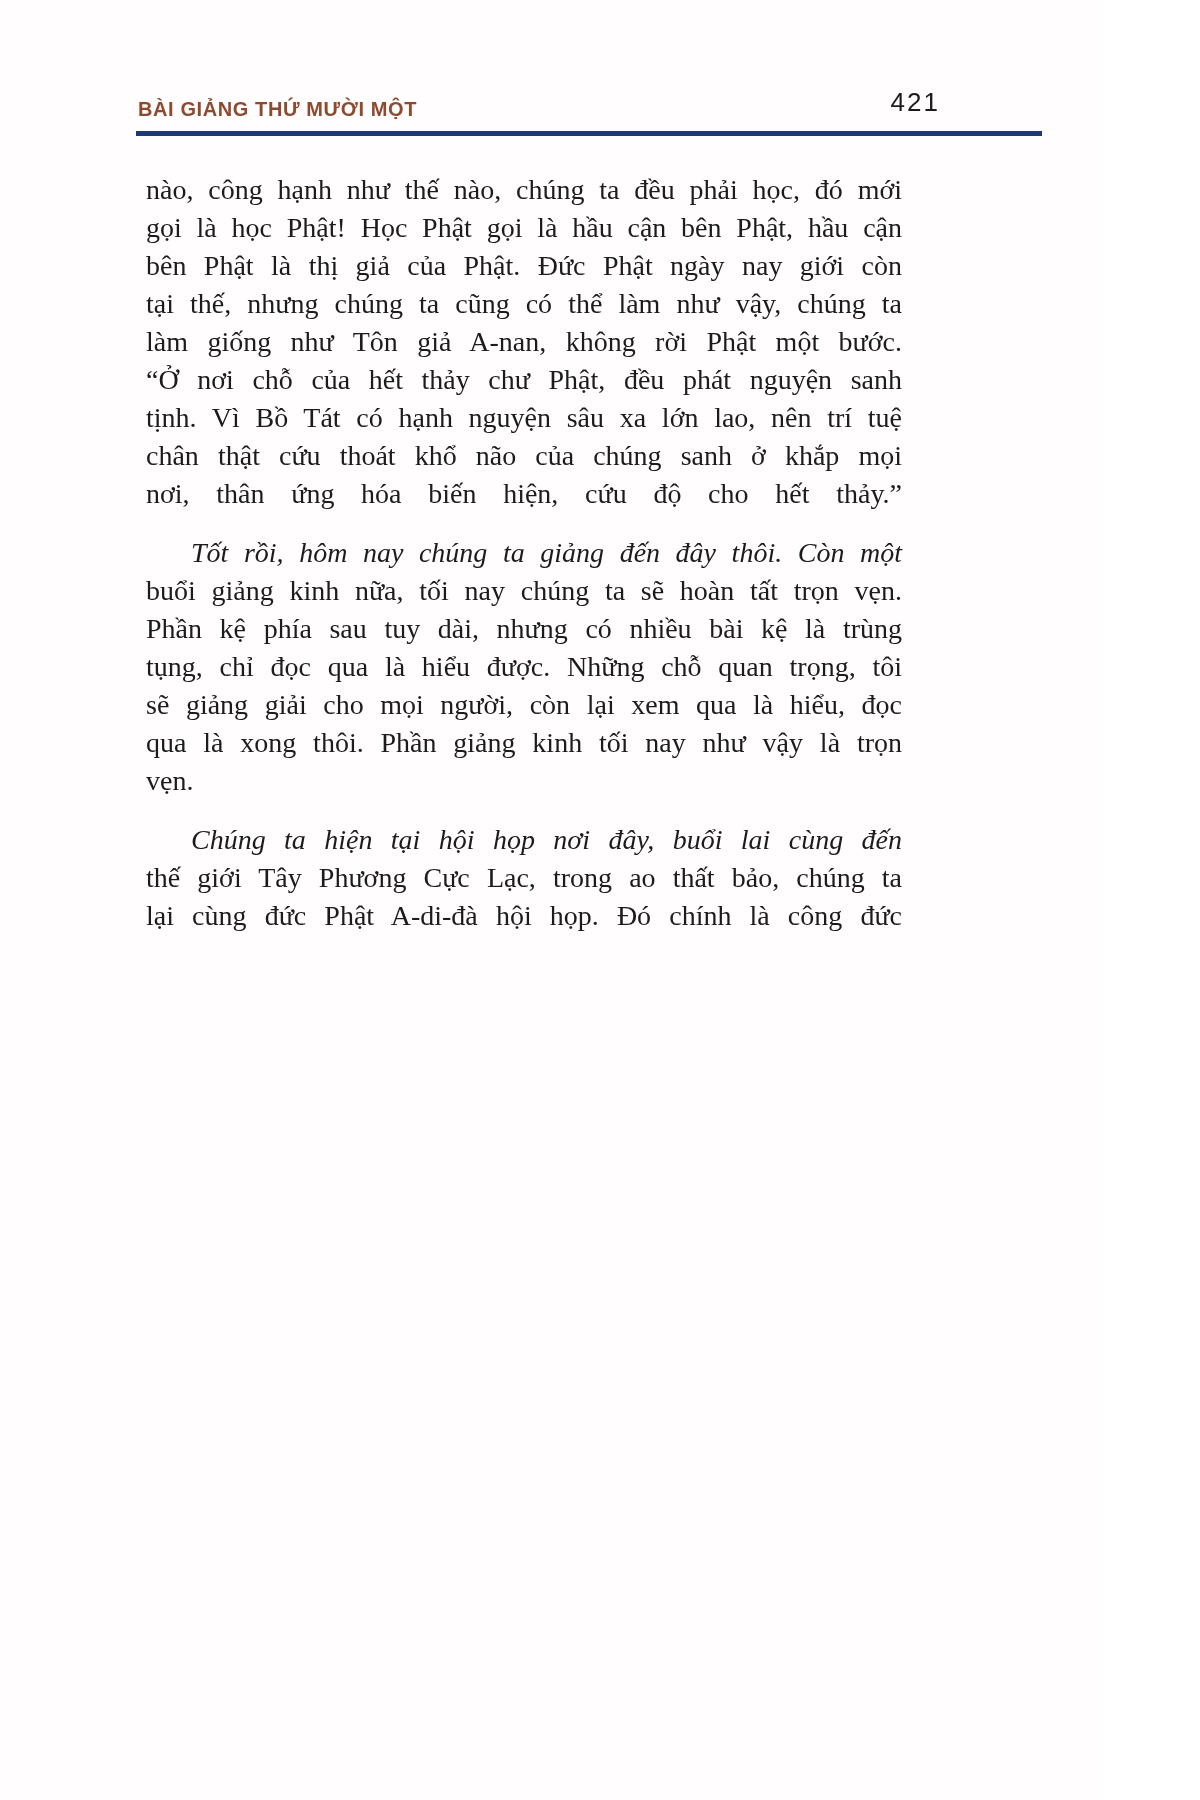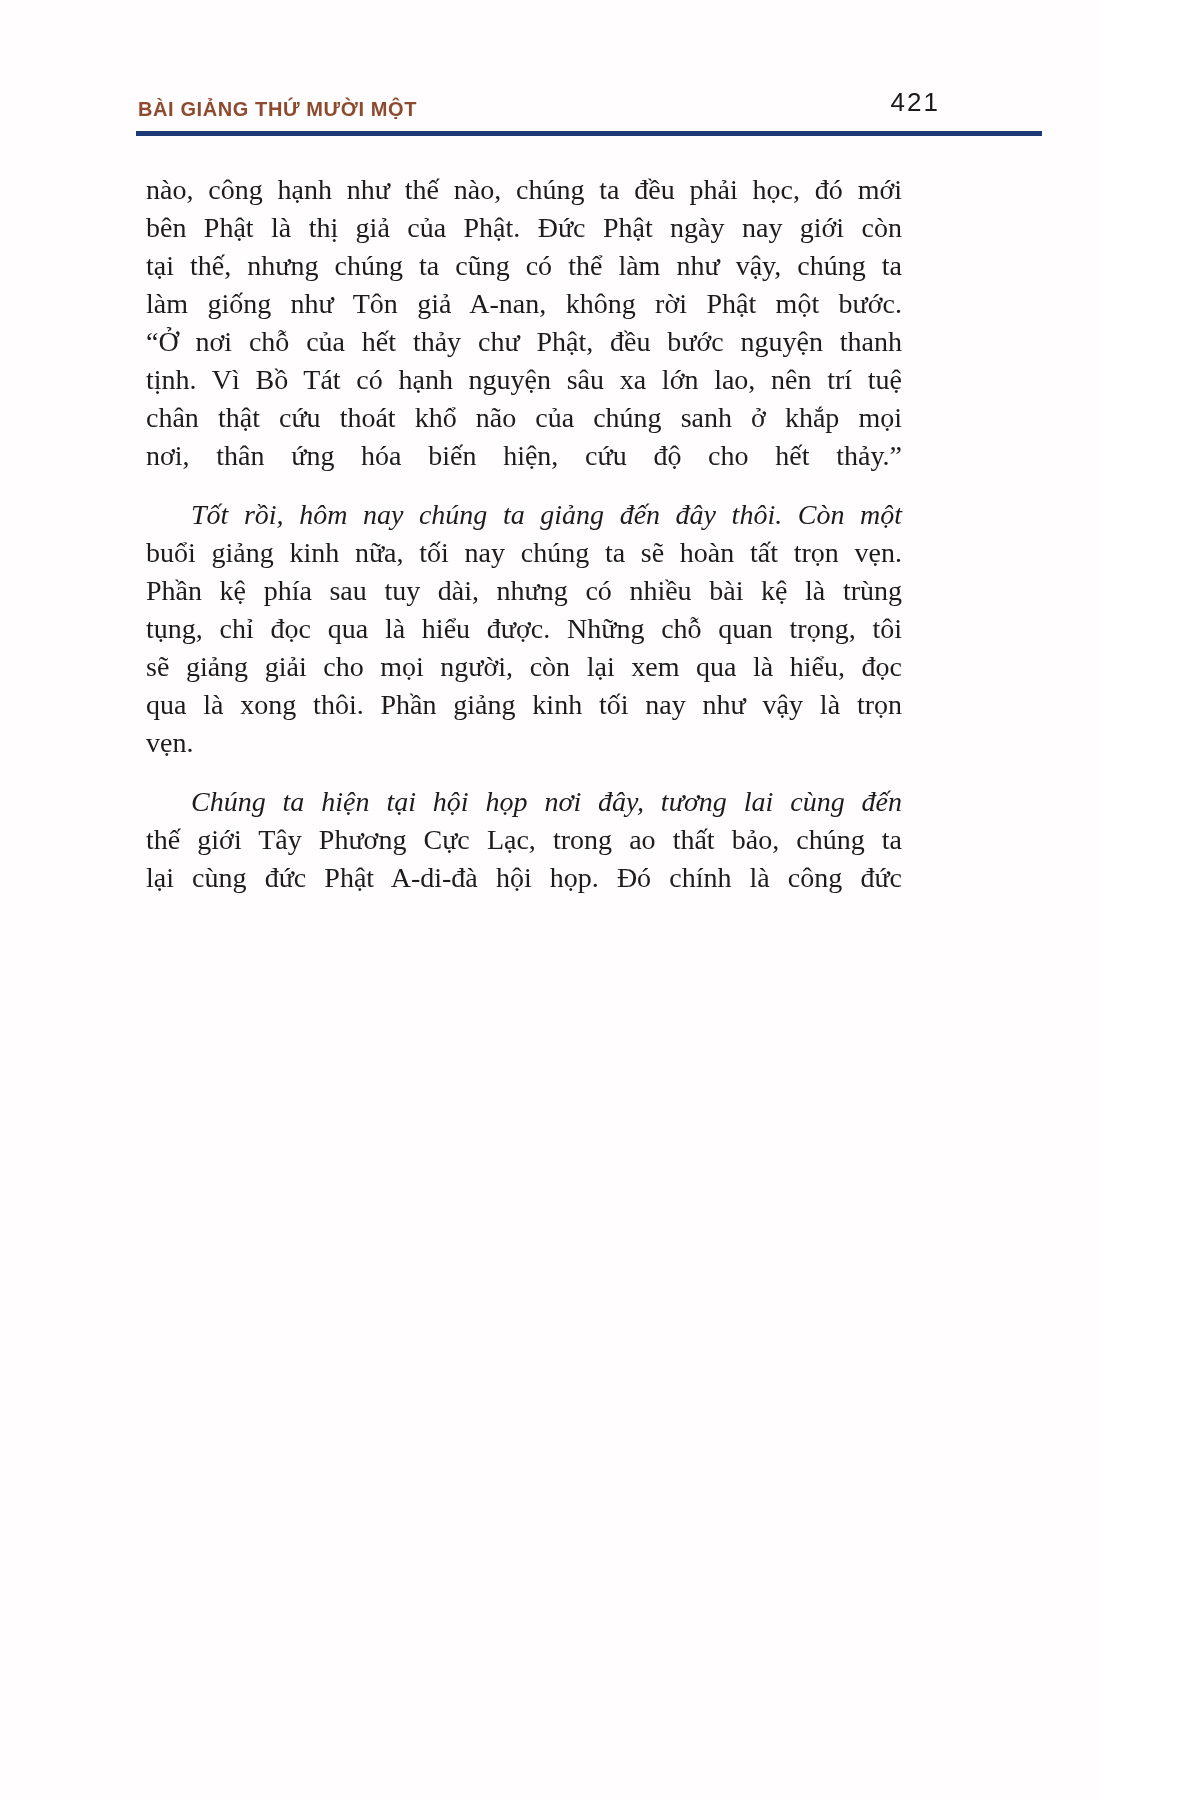--- a/index.html
+++ b/index.html
@@ -75,37 +75,38 @@
 
   <div class="running-header-title">BÀI GIẢNG THỨ MƯỜI MỘT</div>
 
   <div class="page-number">421</div>
 
   <div class="header-rule"></div>
 
   <div class="body-text" id="body-text">
       <div class="para">
         <div class="line">nào, công hạnh như thế nào, chúng ta đều phải học, đó mới</div>
+        <div class="line">gọi là học Phật! Học Phật gọi là hầu cận bên Phật, hầu cận</div>
         <div class="line">bên Phật là thị giả của Phật. Đức Phật ngày nay giới còn</div>
         <div class="line">tại thế, nhưng chúng ta cũng có thể làm như vậy, chúng ta</div>
         <div class="line">làm giống như Tôn giả A-nan, không rời Phật một bước.</div>
-        <div class="line">“Ở nơi chỗ của hết thảy chư Phật, đều bước nguyện thanh</div>
+        <div class="line">“Ở nơi chỗ của hết thảy chư Phật, đều phát nguyện sanh</div>
         <div class="line">tịnh. Vì Bồ Tát có hạnh nguyện sâu xa lớn lao, nên trí tuệ</div>
         <div class="line">chân thật cứu thoát khổ não của chúng sanh ở khắp mọi</div>
         <div class="line">nơi, thân ứng hóa biến hiện, cứu độ cho hết thảy.”</div>
       </div>
       <div class="para">
         <div class="line indent">Tốt rồi, hôm nay chúng ta giảng đến đây thôi. Còn một</div>
         <div class="line">buổi giảng kinh nữa, tối nay chúng ta sẽ hoàn tất trọn vẹn.</div>
         <div class="line">Phần kệ phía sau tuy dài, nhưng có nhiều bài kệ là trùng</div>
         <div class="line">tụng, chỉ đọc qua là hiểu được. Những chỗ quan trọng, tôi</div>
         <div class="line">sẽ giảng giải cho mọi người, còn lại xem qua là hiểu, đọc</div>
         <div class="line">qua là xong thôi. Phần giảng kinh tối nay như vậy là trọn</div>
         <div class="line short">vẹn.</div>
       </div>
       <div class="para">
-        <div class="line indent">Chúng ta hiện tại hội họp nơi đây, tương lai cùng đến</div>
+        <div class="line indent">Chúng ta hiện tại hội họp nơi đây, buổi lai cùng đến</div>
         <div class="line">thế giới Tây Phương Cực Lạc, trong ao thất bảo, chúng ta</div>
         <div class="line">lại cùng đức Phật A-di-đà hội họp. Đó chính là công đức</div>
       </div>
     </div>
 
 </div>
 
 </body></html>

